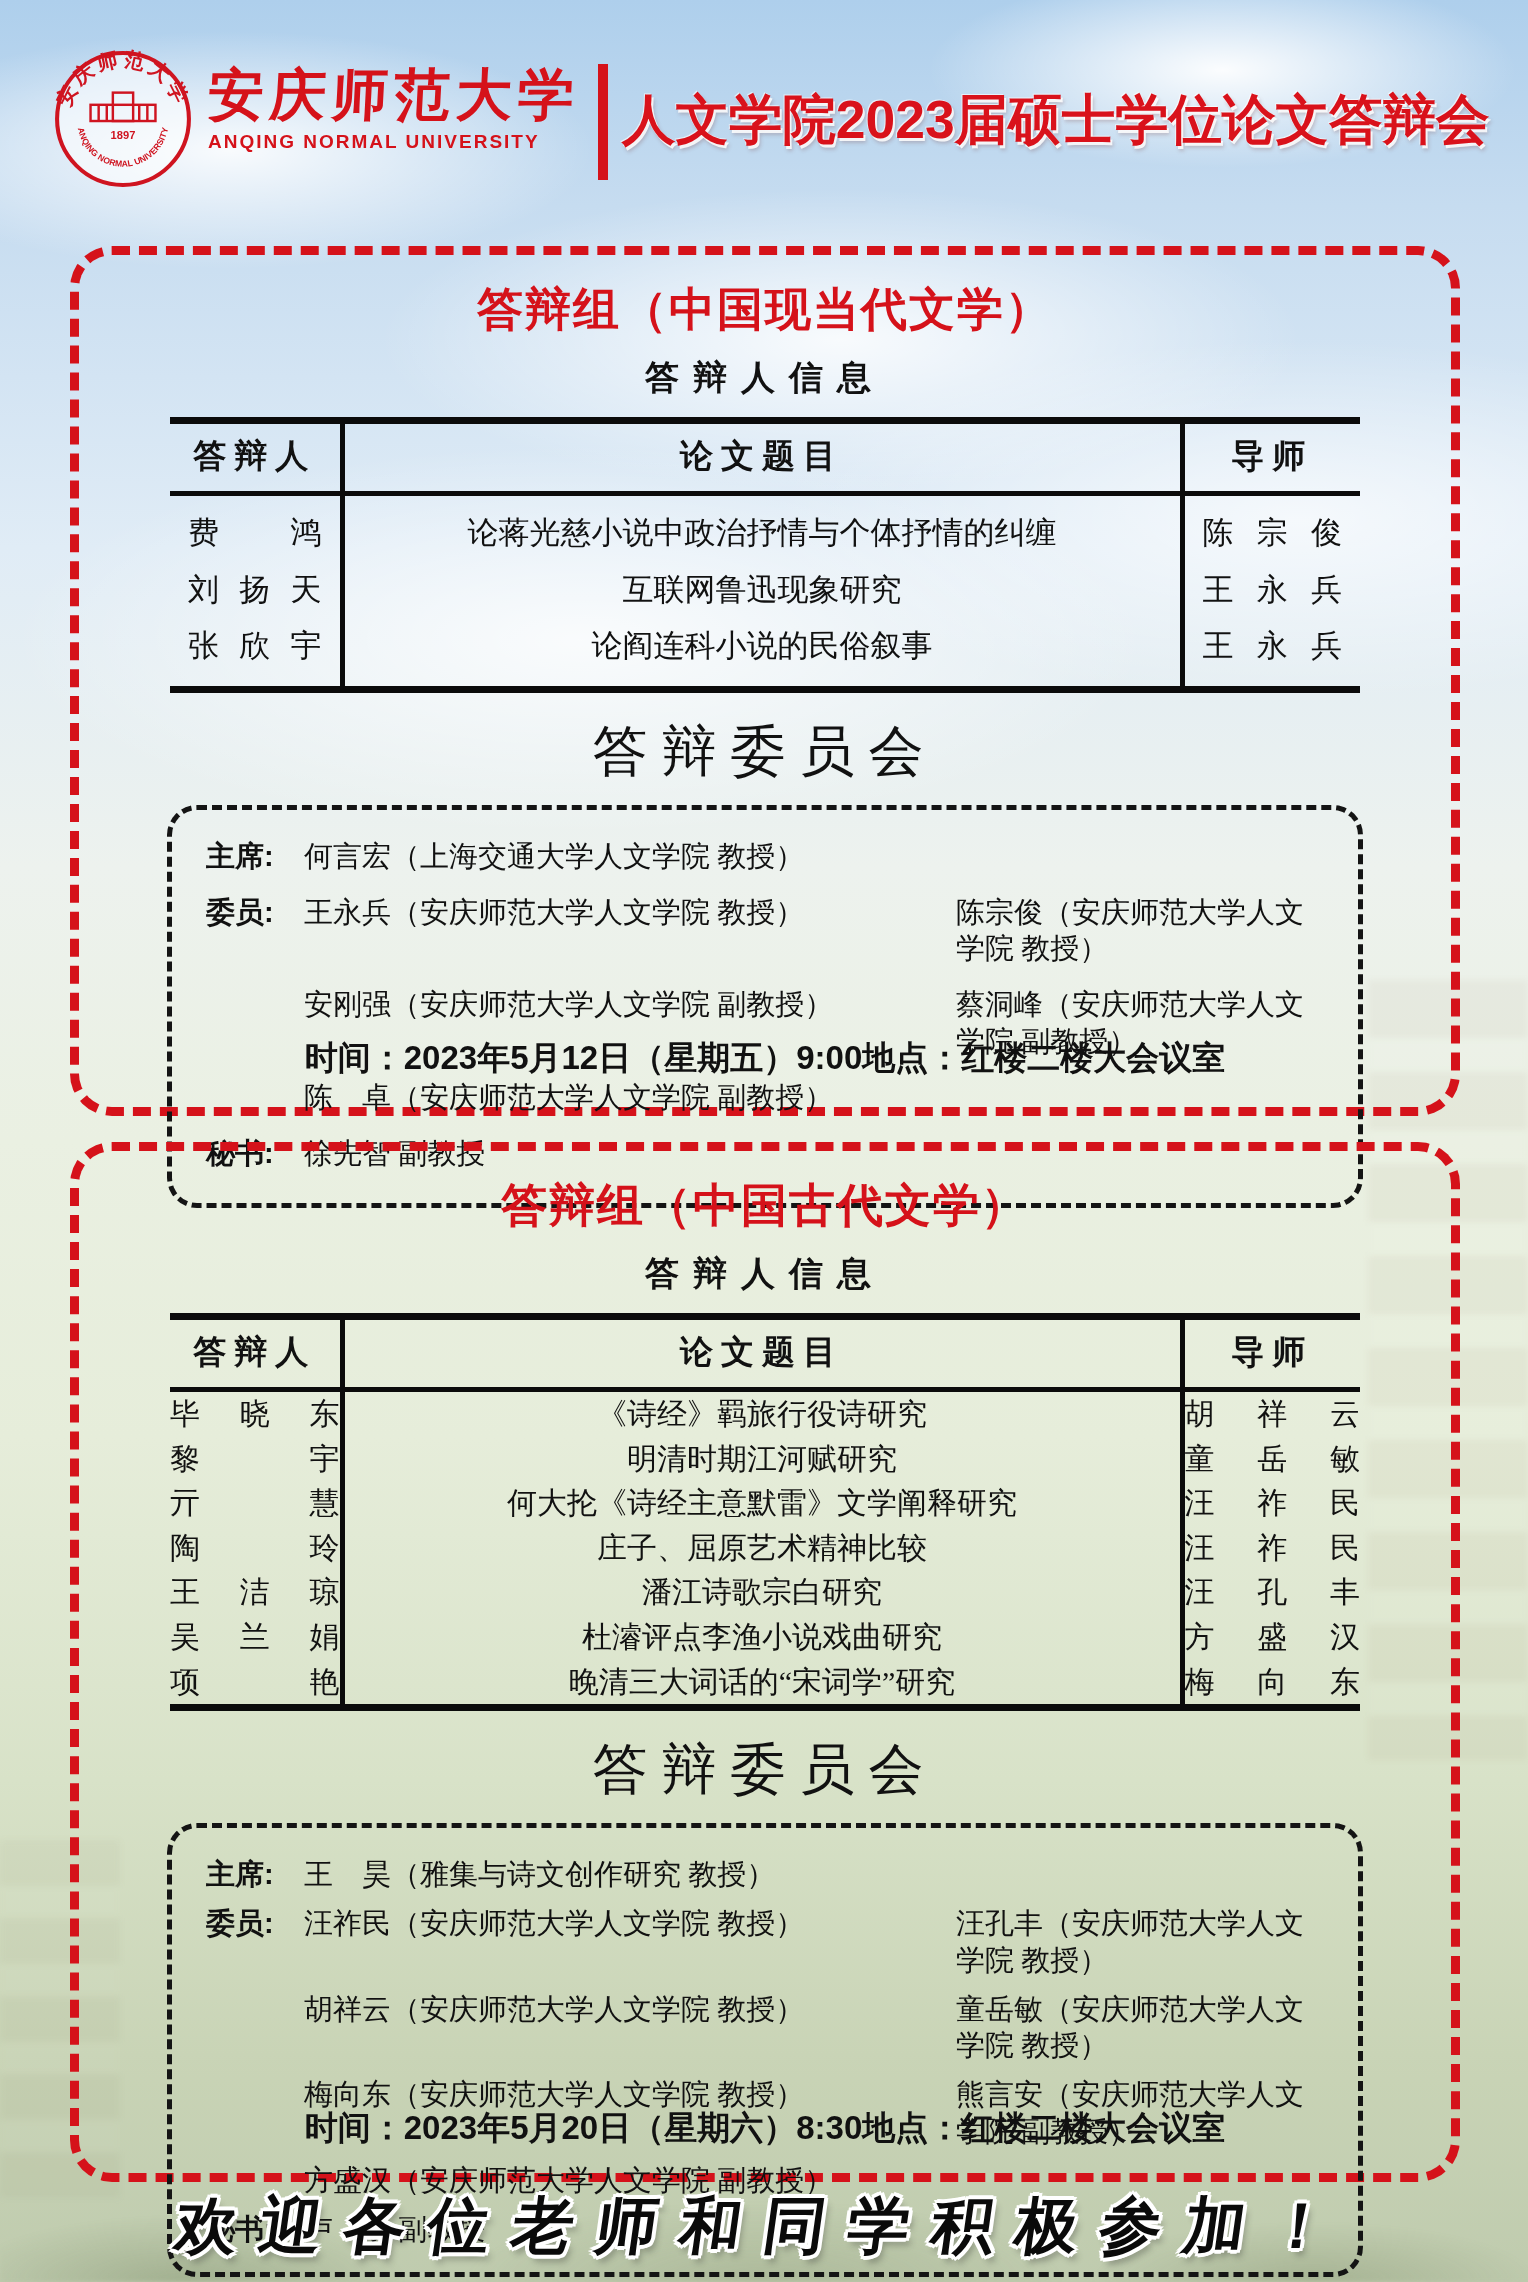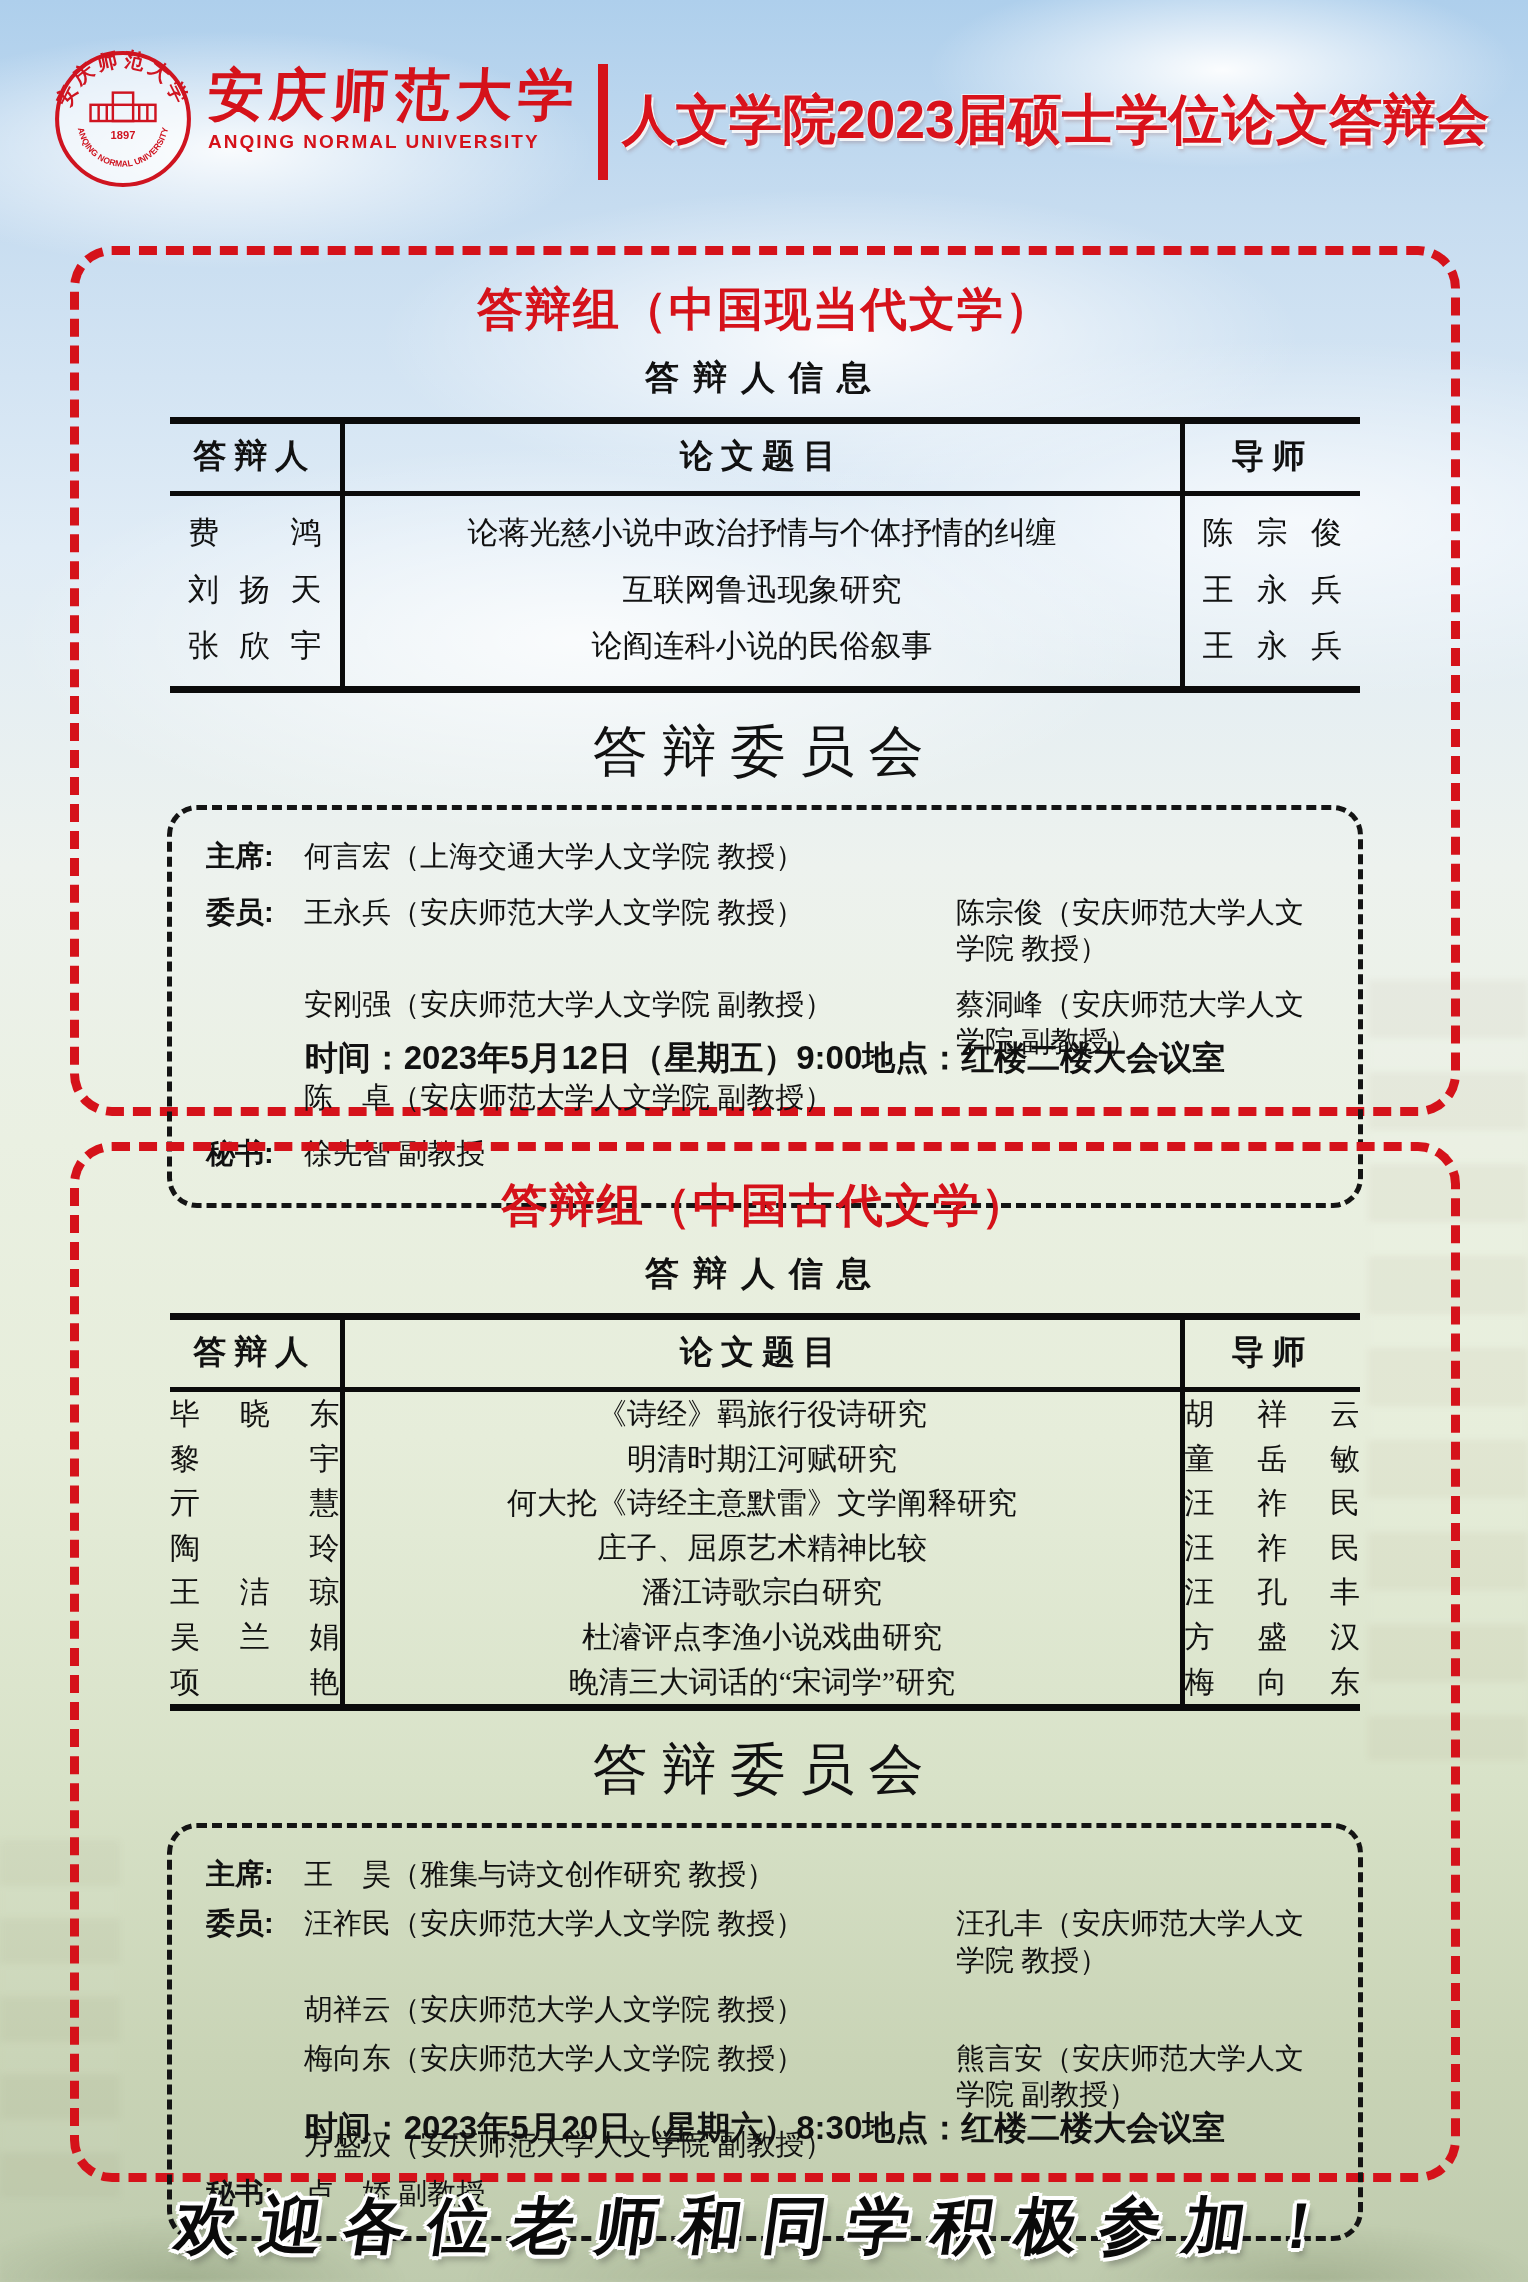--- a/index.html
+++ b/index.html
@@ -305,20 +305,21 @@
         <span class="c-b"></span>
       </div>
       <div class="c-row">
         <span class="c-label">委员:</span>
         <span class="c-a">汪祚民（安庆师范大学人文学院 教授）</span>
         <span class="c-b">汪孔丰（安庆师范大学人文学院 教授）</span>
       </div>
       <div class="c-row">
         <span class="c-label"></span>
         <span class="c-a">胡祥云（安庆师范大学人文学院 教授）</span>
+        <span class="c-b">童岳敏（安庆师范大学人文学院 教授）</span>
       </div>
       <div class="c-row">
         <span class="c-label"></span>
         <span class="c-a">梅向东（安庆师范大学人文学院 教授）</span>
         <span class="c-b">熊言安（安庆师范大学人文学院 副教授）</span>
       </div>
       <div class="c-row">
         <span class="c-label"></span>
         <span class="c-a">方盛汉（安庆师范大学人文学院 副教授）</span>
         <span class="c-b"></span>

